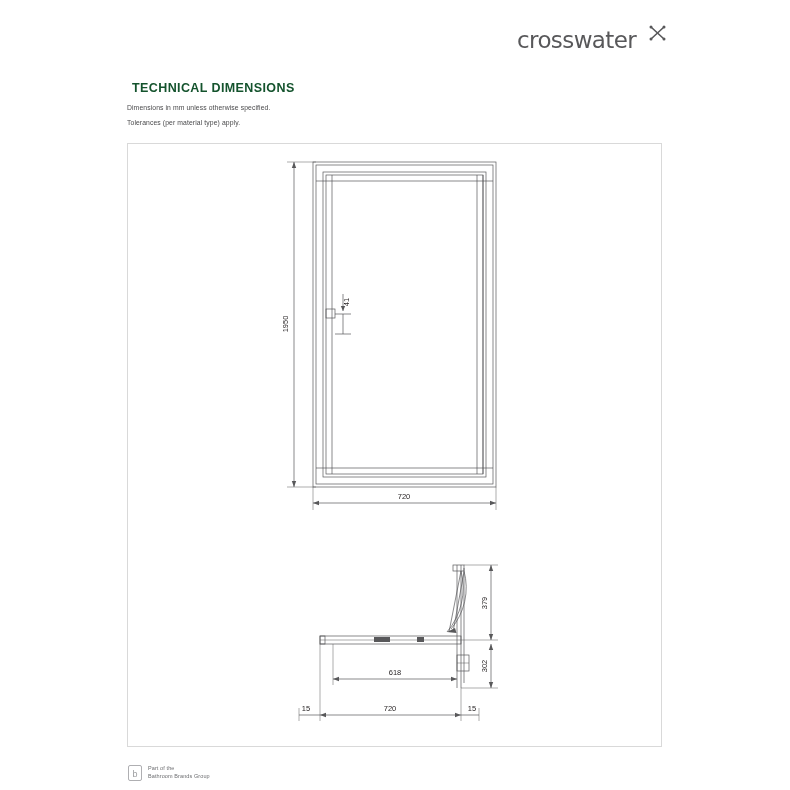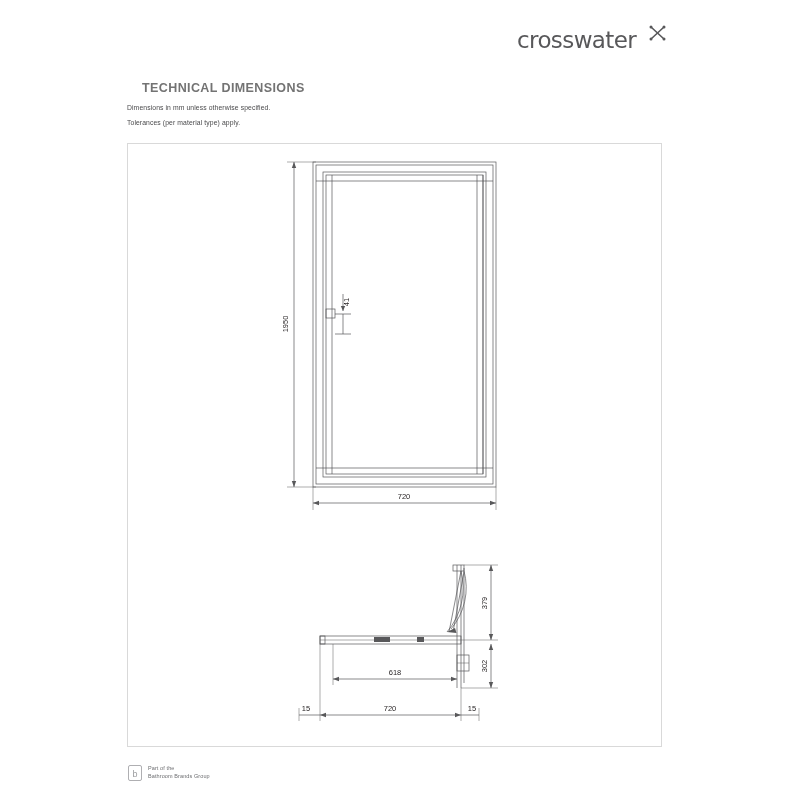--- a/index.html
+++ b/index.html
@@ -48,26 +48,26 @@
     position: absolute;
     left: 130px;
     top: -4px;
     width: 22px;
     height: 22px;
   }
 
   
   .title {
     position: absolute;
-    left: 142px;
+    left: 132px;
     top: 81px;
     font-size: 12.5px;
     font-weight: bold;
     letter-spacing: 0.4px;
-    color: #737373;
+    color: #14532d;
   }
   .subtitle-1 {
     position: absolute;
     left: 127px;
     top: 104px;
     font-size: 6.8px;
     color: #4a4a4c;
     letter-spacing: 0.1px;
   }
   .subtitle-2 {

